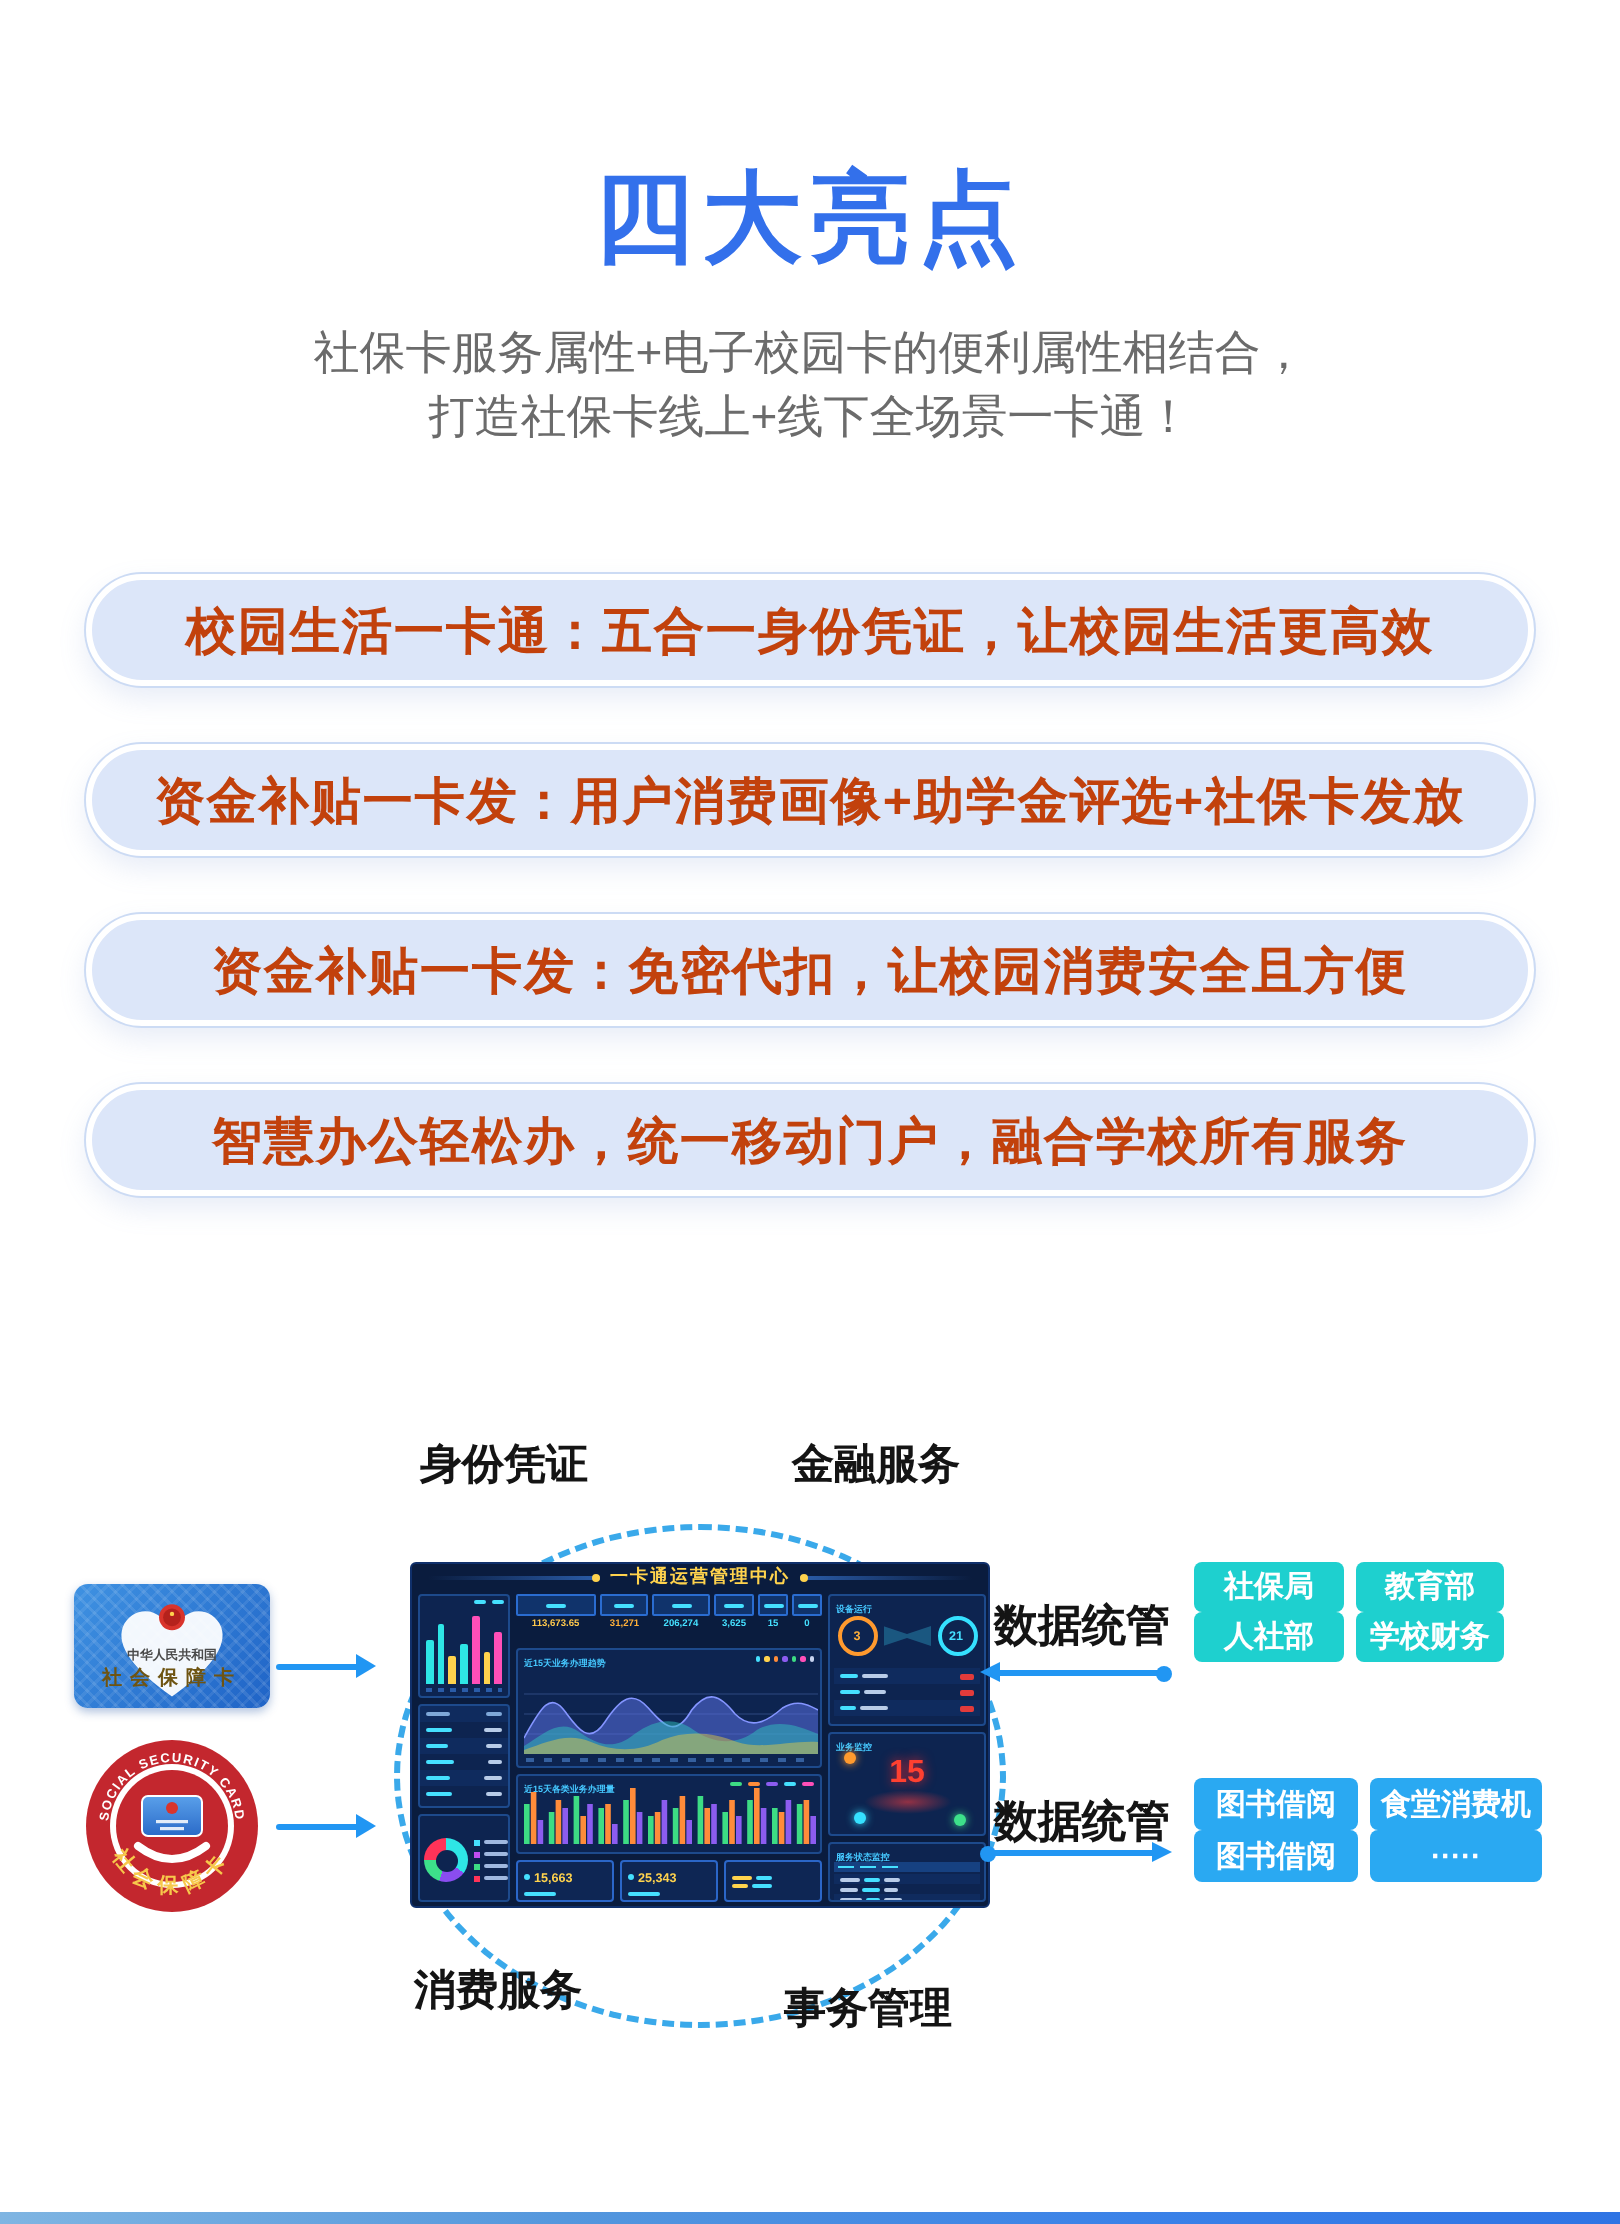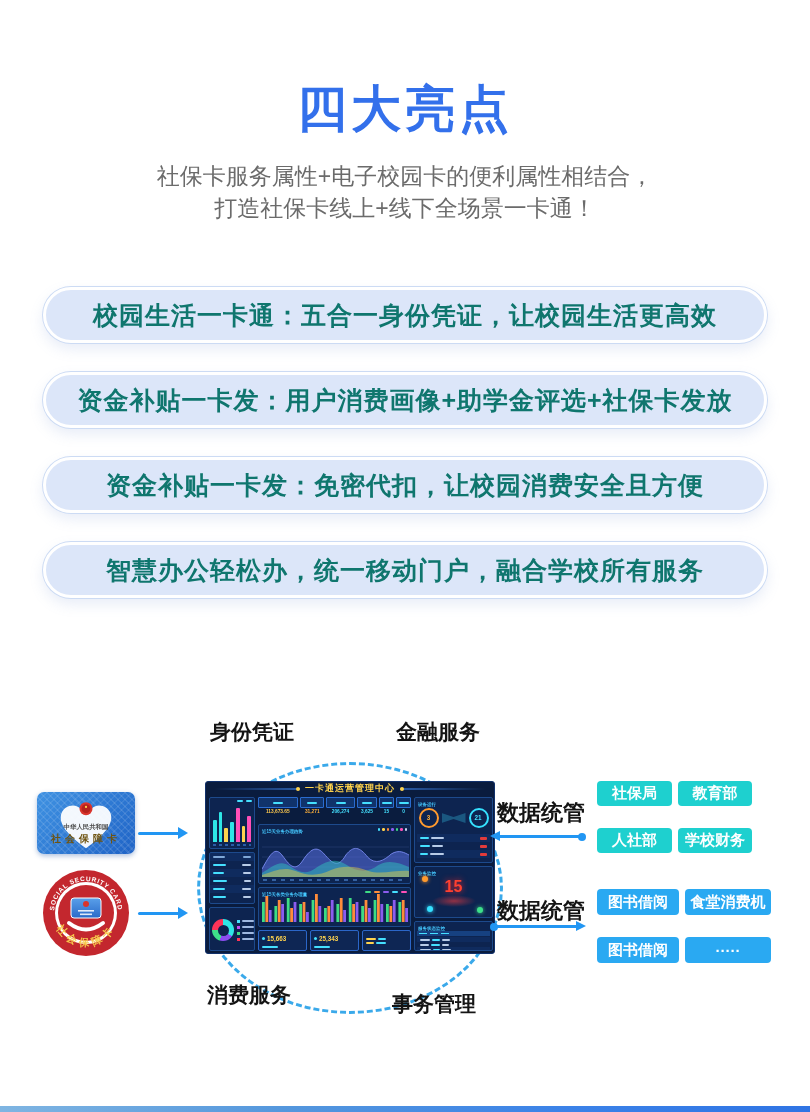--- a/index.html
+++ b/index.html
@@ -10,21 +10,21 @@
   .title{position:absolute;left:0;right:0;top:76px;text-align:center;
          font-size:50px;font-weight:800;letter-spacing:4px;color:#3370EB;}
   .subtitle{position:absolute;left:0;right:0;top:160px;text-align:center;
             font-size:23px;line-height:32px;color:#6b6b6b;}
 
   
   .pill{position:absolute;left:43px;width:724px;height:56px;border-radius:30px;
         background:#dce6f9;border:3px solid #ffffff;box-sizing:border-box;
         box-shadow:0 0 0 1px #ccdbf4, 0 6px 14px rgba(120,150,210,.18);
         display:flex;align-items:center;justify-content:center;}
-  .pill span{font-size:25px;font-weight:700;color:#0f766e;letter-spacing:1px;}
+  .pill span{font-size:25px;font-weight:700;color:#c2410c;letter-spacing:1px;}
 
   
   .dashed-ellipse{position:absolute;left:197px;top:762px;width:300px;height:246px;
                   border:3px dashed #3aa9ea;border-radius:50%;z-index:1;}
   .diagram-label{position:absolute;font-size:21px;font-weight:600;color:#141414;z-index:5;white-space:nowrap;}
 
   
   .ss-card{position:absolute;left:37px;top:792px;width:98px;height:62px;border-radius:7px;z-index:4;
            background:linear-gradient(135deg,#3f92e2,#1f63c6);
            box-shadow:0 2px 5px rgba(30,80,160,.35);overflow:hidden;}
@@ -48,21 +48,21 @@
   .arrow-dot-l .head{position:absolute;left:0;top:0;width:0;height:0;
                  border-right:10px solid #2196f3;border-top:5.5px solid transparent;border-bottom:5.5px solid transparent;}
   .arrow-dot-l .dot{position:absolute;right:0;top:1.5px;width:8px;height:8px;border-radius:50%;background:#2196f3;}
   .arrow-dot-r{position:absolute;width:96px;height:11px;z-index:4;}
   .arrow-dot-r .line{position:absolute;left:7px;right:7px;top:4px;height:2.5px;background:#2196f3;}
   .arrow-dot-r .head{position:absolute;right:0;top:0;width:0;height:0;
                  border-left:10px solid #2196f3;border-top:5.5px solid transparent;border-bottom:5.5px solid transparent;}
   .arrow-dot-r .dot{position:absolute;left:0;top:1.5px;width:8px;height:8px;border-radius:50%;background:#2196f3;}
 
   
-  .grid2{position:absolute;display:grid;gap:22px 6px;z-index:4;}
+  .grid2{position:absolute;display:grid;gap:0 6px;z-index:4;}
   .gbox{display:flex;align-items:center;justify-content:center;border-radius:4px;
         color:#fff;font-weight:700;font-size:15px;white-space:nowrap;}
   .cyan .gbox{background:#1ed0cf;}
   .blue .gbox{background:#2aa9f2;}
 
   
   .dashboard{position:absolute;left:205px;top:781px;width:290px;height:173px;z-index:3;
              background:#0a1c3e;border:1px solid #10306b;border-radius:3px;box-sizing:border-box;overflow:hidden;}
   .dash-header{position:absolute;left:0;right:0;top:0;height:13px;display:flex;align-items:center;gap:5px;padding:0 8px;}
   .wing{flex:1;height:2px;position:relative;}

